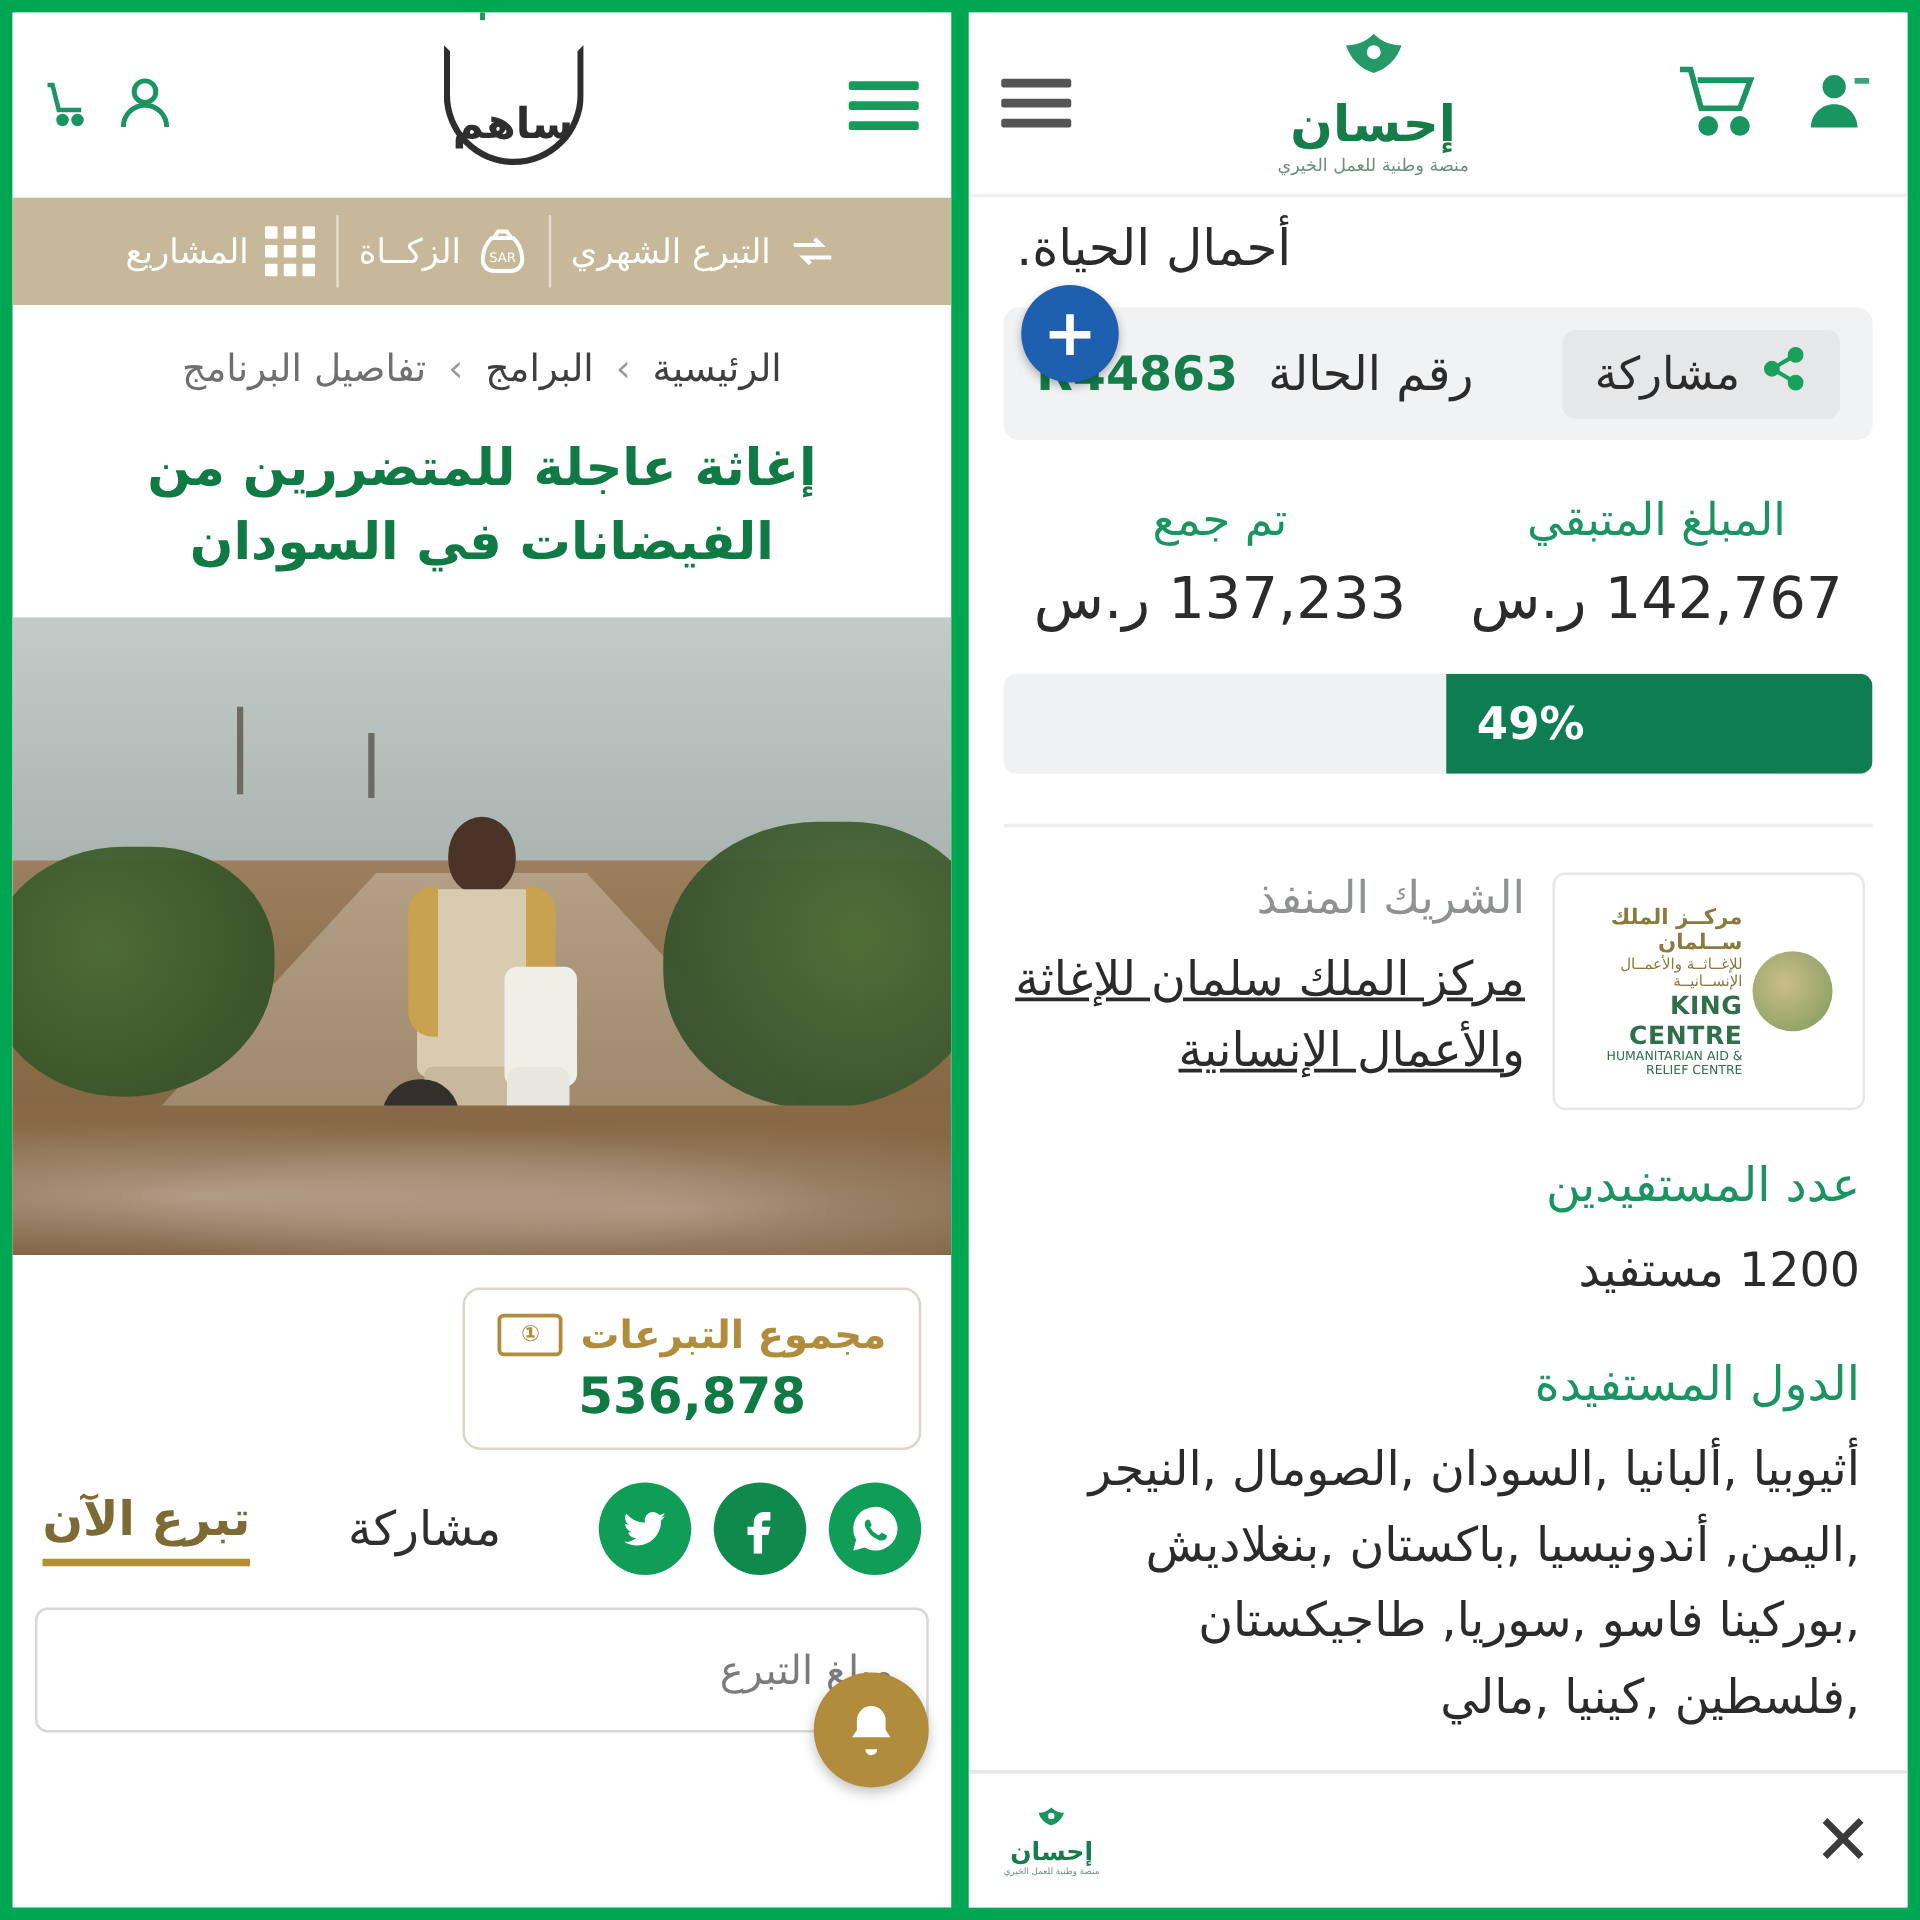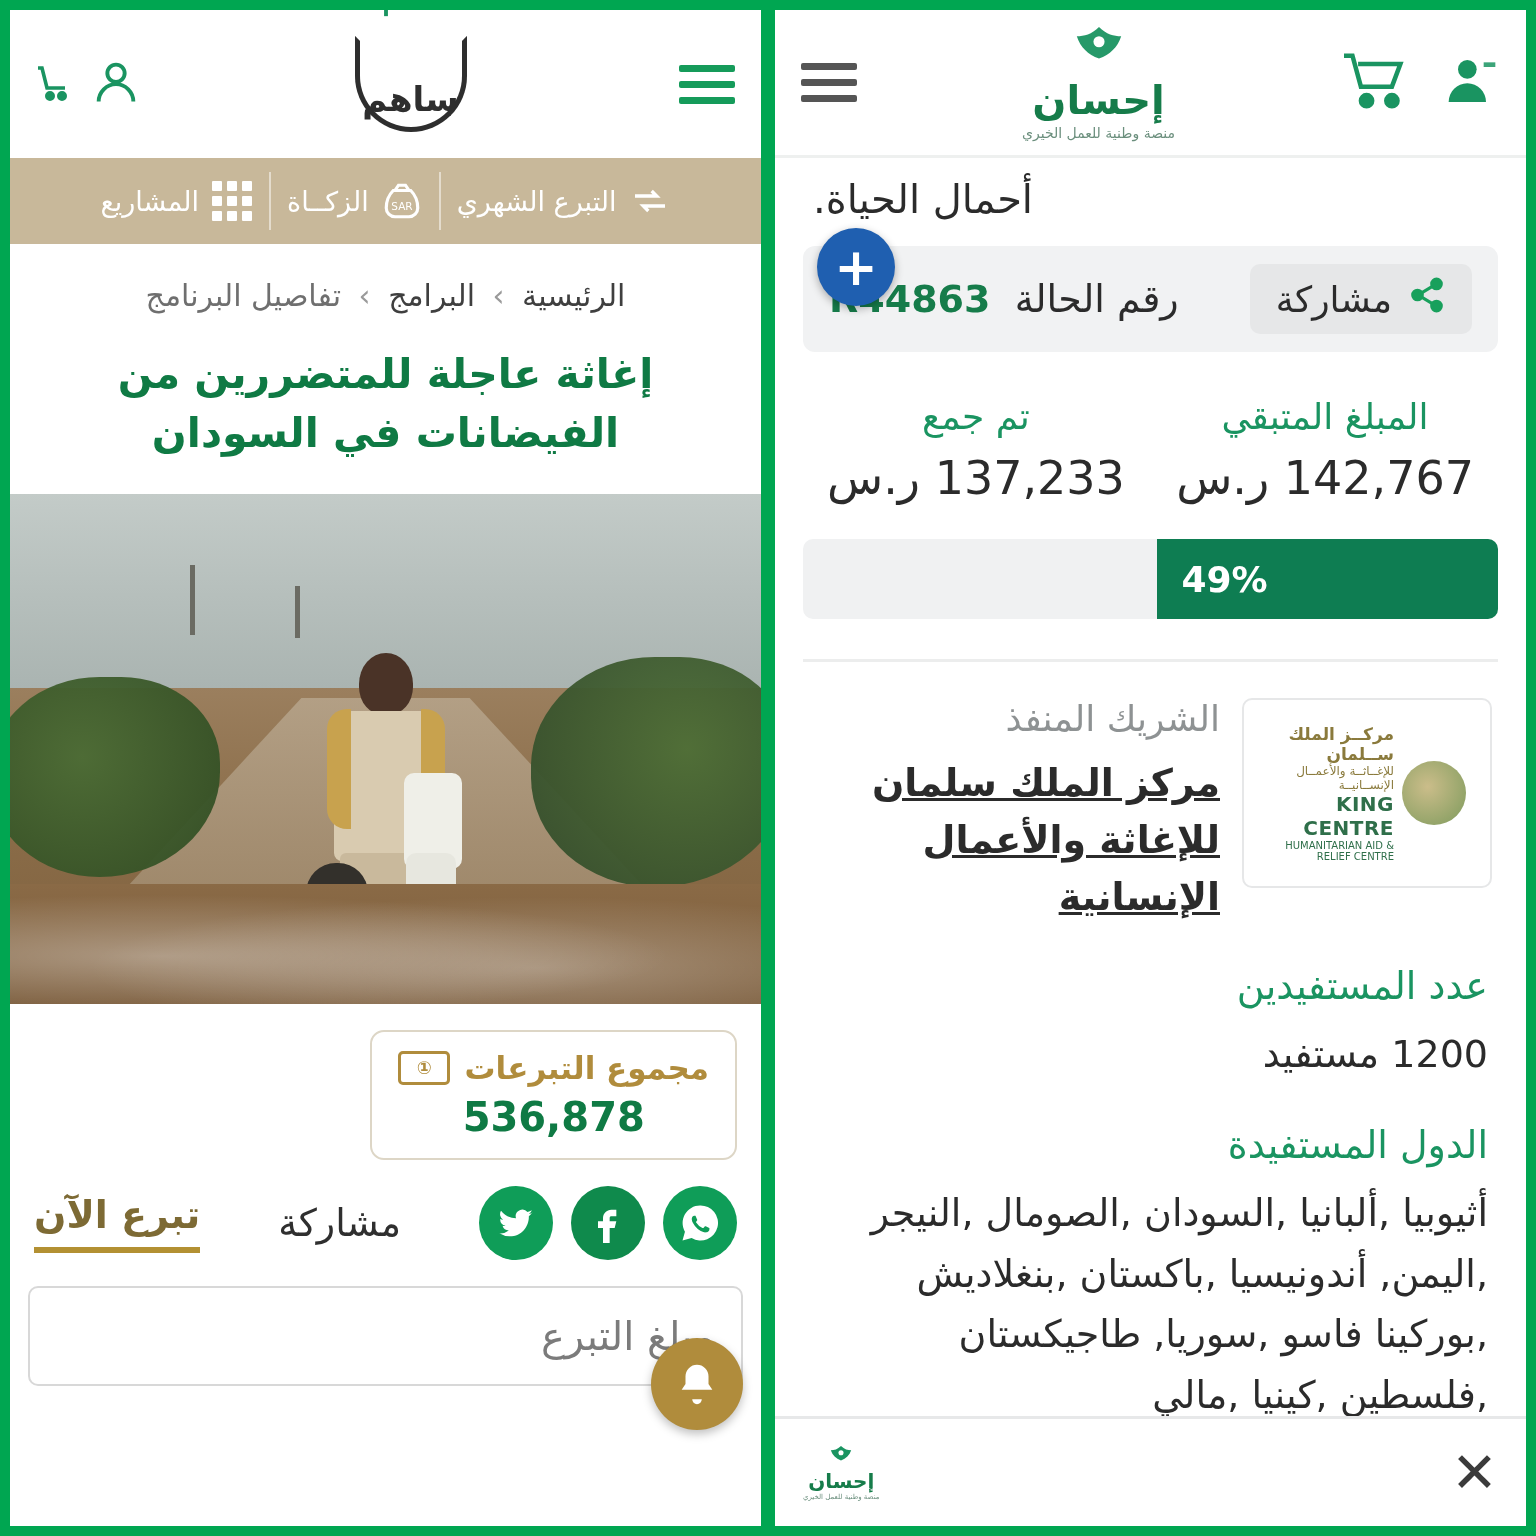--- a/index.html
+++ b/index.html
@@ -186,21 +186,21 @@
   .share-label { color: #2f2f2f; font-size: 38px; }
   .donate-now { color: #7d6a34; font-size: 38px; font-weight: bold; padding-bottom: 10px; border-bottom: 6px solid #b39032; }
 
   .amount-field {
     margin: 26px 18px 0;
     border: 2px solid #d8d8d8;
     border-radius: 10px;
     height: 100px;
     display: flex; align-items: center;
     padding: 0 26px;
-    color: #7b7b7b; font-size: 40px;
+    color: #7b7b7b; font-size: 32px;
   }
   .bell-fab {
     position: absolute; bottom: 96px; right: 18px;
     width: 92px; height: 92px; border-radius: 50%;
     background: #b08c3c;
     display: flex; align-items: center; justify-content: center;
     box-shadow: 0 4px 10px rgba(0,0,0,.25);
   }
 
   
@@ -282,21 +282,20 @@
   .partner {
     display: flex; align-items: flex-start; justify-content: space-between;
     padding: 36px 34px 0; direction: rtl; gap: 22px;
   }
   .partner-text { text-align: right; flex: 1 1 auto; }
   .partner-label { color: #8e9293; font-size: 36px; }
   .partner-link {
     display: block; margin-top: 16px;
     color: #2b2b2b; font-size: 38px; line-height: 1.5;
     text-decoration: underline;
-    font-weight: bold;
   }
   .partner-logo {
     width: 250px; height: 190px;
     border: 2px solid #e6e7e8; border-radius: 10px;
     display: flex; flex-direction: column; align-items: center; justify-content: center;
     padding: 10px; background: #fff; flex: none;
   }
   .ksr-ar { color: #8a7a3c; font-size: 17px; font-weight: bold; }
   .ksr-ar2 { color: #8a7a3c; font-size: 12px; }
   .ksr-en { color: #2f6f4a; font-size: 20px; font-weight: bold; letter-spacing: .5px; }

